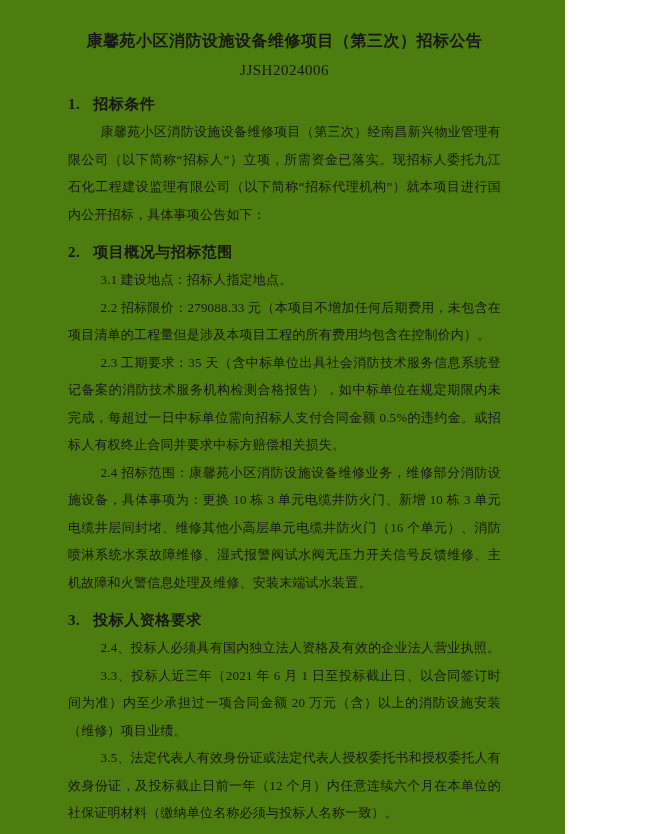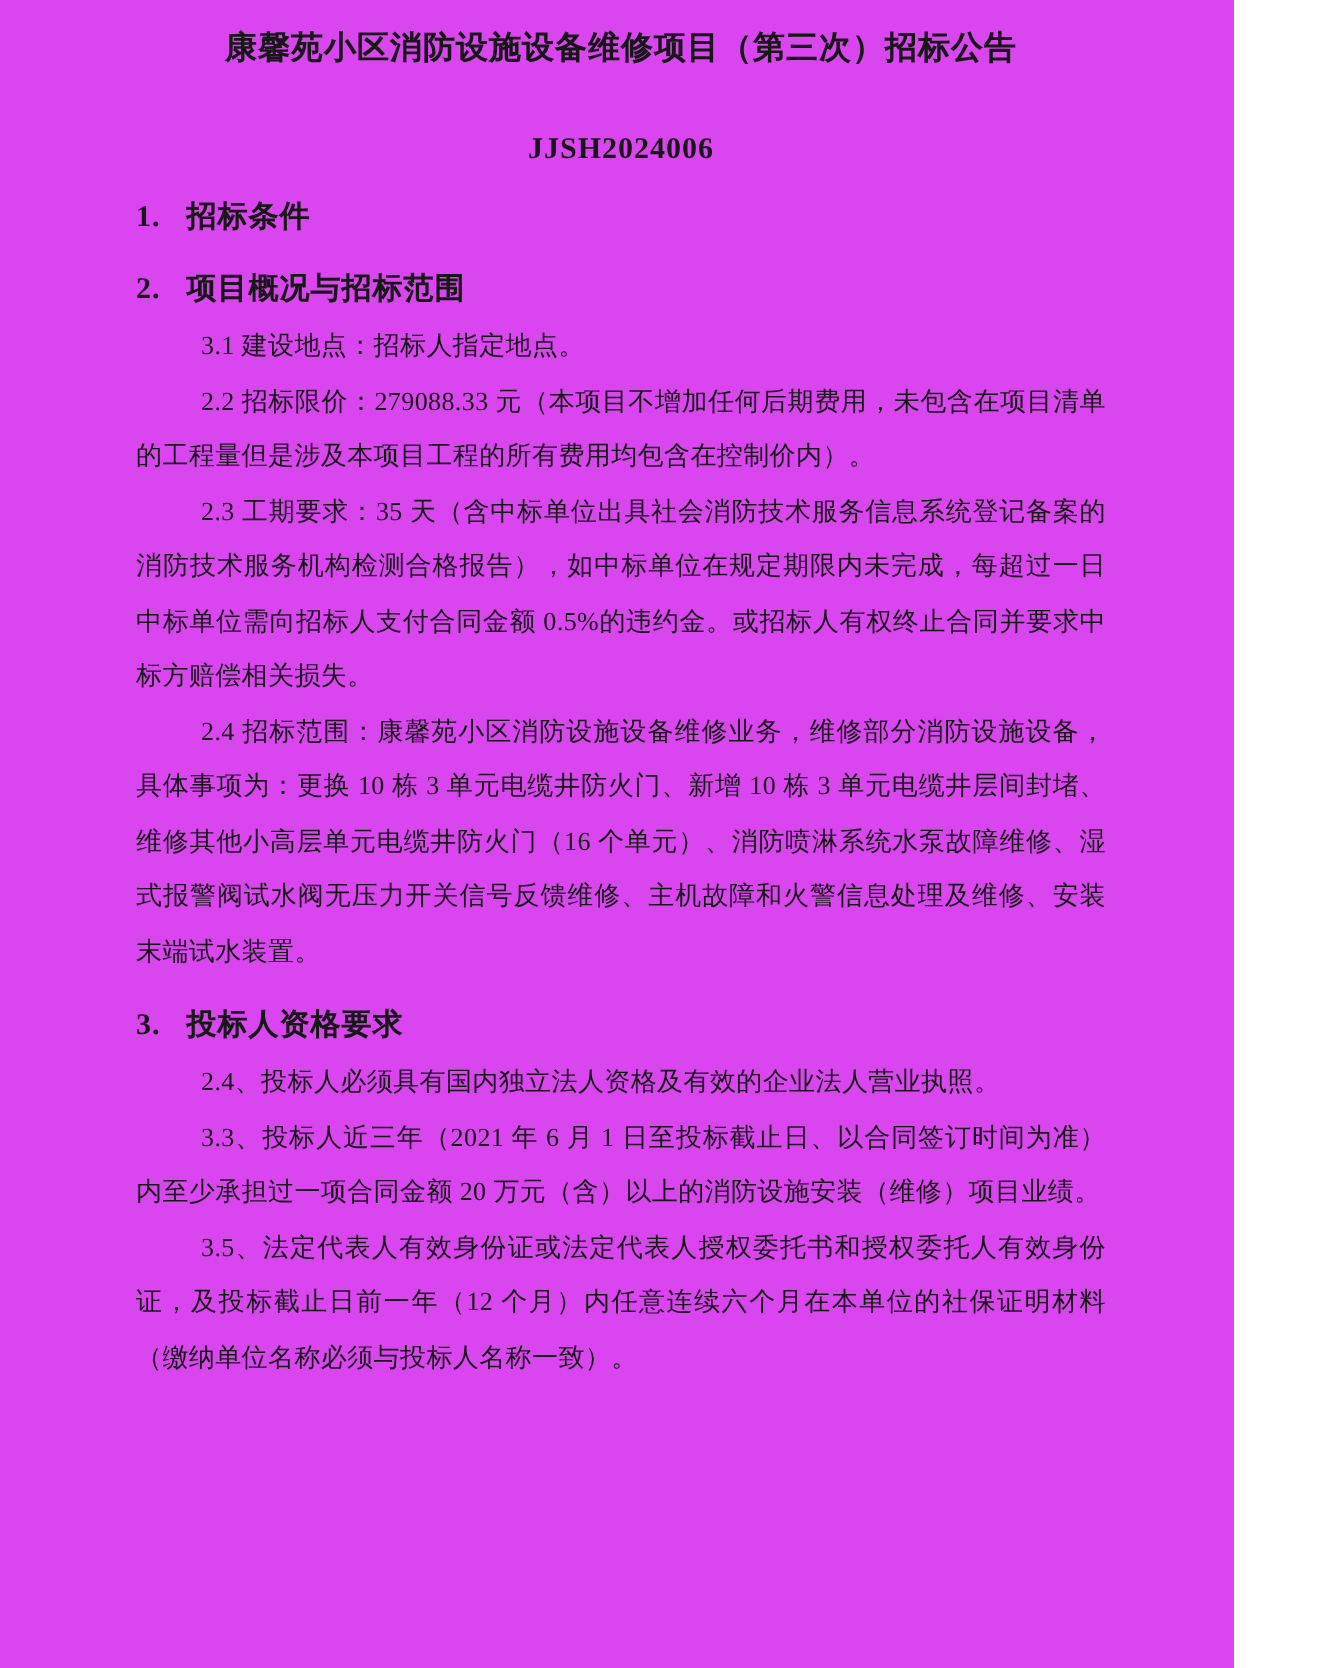--- a/index.html
+++ b/index.html
@@ -2,42 +2,42 @@
 <html lang="zh"><head>
 <meta charset="utf-8">
 <style>
   html, body {
     margin: 0;
     padding: 0;
     background: #ffffff;
   }
   .page {
     position: relative;
-    width: 617px;
+    width: 565px;
     height: 834px;
     box-sizing: border-box;
-    padding: 10px 52px 8px 56px;
-    background: #d946ef;
+    padding: 26px 52px 8px 56px;
+    background: #4d7c0f;
     color: #171717;
     font-family: "Liberation Serif", "DejaVu Serif", serif;
     overflow: hidden;
   }
   .doc-title {
     font-size: 16px;
     font-weight: bold;
     text-align: center;
     margin: 4px 0 0 0;
     letter-spacing: 0.5px;
     line-height: 22px;
   }
   .doc-number {
     font-size: 15px;
-    font-weight: bold;
+    font-weight: normal;
     text-align: center;
-    margin-top: 29px;
+    margin-top: 8px;
     line-height: 20px;
     letter-spacing: 0.5px;
   }
   .section-heading {
     font-size: 15px;
     font-weight: bold;
     margin: 12px 0 2px 0;
     line-height: 24px;
     letter-spacing: 0.5px;
   }
@@ -60,20 +60,21 @@
 
 <div class="page">
 
   <h1 class="doc-title">康馨苑小区消防设施设备维修项目（第三次）招标公告</h1>
   <div class="doc-number">JJSH2024006</div>
 
   <section>
     <h2 class="section-heading">
       <span class="num">1.</span><span>招标条件</span>
     </h2>
+    <p class="para">康馨苑小区消防设施设备维修项目（第三次）经南昌新兴物业管理有限公司（以下简称“招标人”）立项，所需资金已落实。现招标人委托九江石化工程建设监理有限公司（以下简称“招标代理机构”）就本项目进行国内公开招标，具体事项公告如下：</p>
   </section>
 
   <section>
     <h2 class="section-heading">
       <span class="num">2.</span><span>项目概况与招标范围</span>
     </h2>
     <p class="para">3.1 建设地点：招标人指定地点。</p>
     <p class="para">2.2 招标限价：279088.33 元（本项目不增加任何后期费用，未包含在项目清单的工程量但是涉及本项目工程的所有费用均包含在控制价内）。</p>
     <p class="para">2.3 工期要求：35 天（含中标单位出具社会消防技术服务信息系统登记备案的消防技术服务机构检测合格报告），如中标单位在规定期限内未完成，每超过一日中标单位需向招标人支付合同金额 0.5%的违约金。或招标人有权终止合同并要求中标方赔偿相关损失。</p>
     <p class="para">2.4 招标范围：康馨苑小区消防设施设备维修业务，维修部分消防设施设备，具体事项为：更换 10 栋 3 单元电缆井防火门、新增 10 栋 3 单元电缆井层间封堵、维修其他小高层单元电缆井防火门（16 个单元）、消防喷淋系统水泵故障维修、湿式报警阀试水阀无压力开关信号反馈维修、主机故障和火警信息处理及维修、安装末端试水装置。</p>

